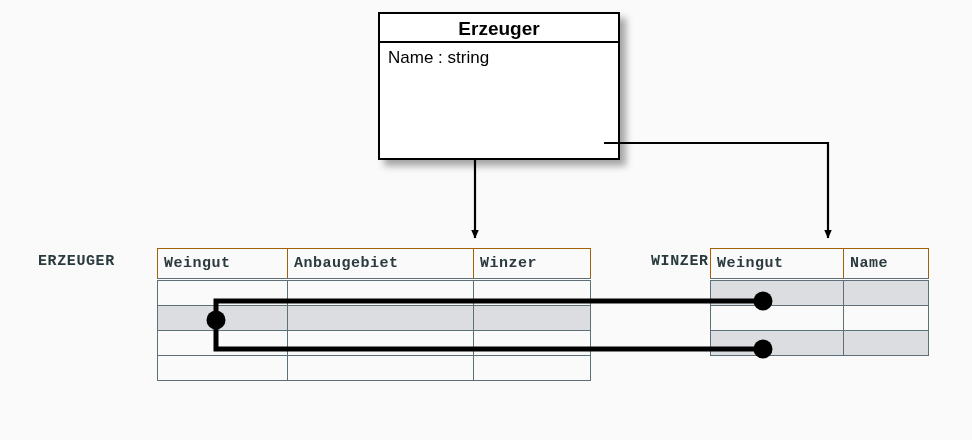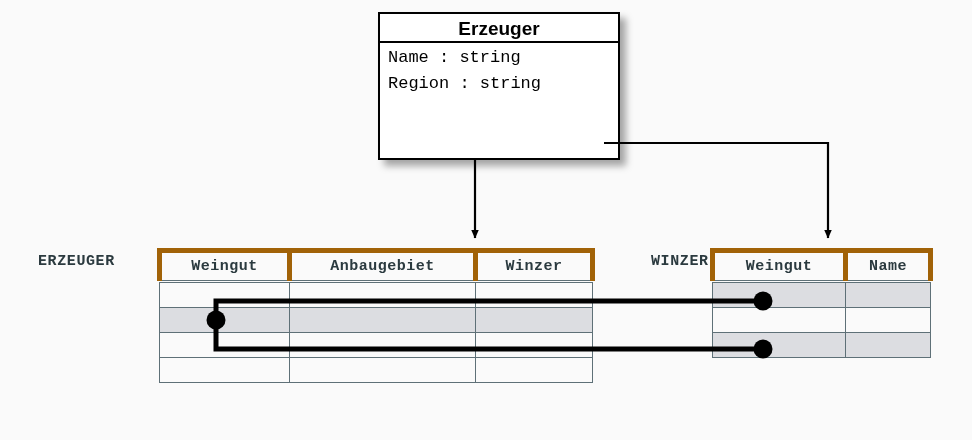--- a/index.html
+++ b/index.html
@@ -45,21 +45,21 @@
     font-family: "Liberation Sans", sans-serif;
   }
   .uml-attrs {
     padding: 2px 0 0 8px;
   }
   .uml-attr {
     font-size: 17px;
     line-height: 26px;
     color: #000;
     white-space: nowrap;
-    font-family: Liberation Mono, monospace;
+    font-family: Liberation Sans, sans-serif;
   }
 
   
   .tbl-label {
     position: absolute;
     font-family: "Liberation Mono", "DejaVu Sans Mono", monospace;
     font-weight: bold;
     font-size: 15px;
     letter-spacing: 0.6px;
     color: #2b3a3f;
@@ -75,23 +75,23 @@
     table-layout: fixed;
     background: transparent;
   }
   .rel-table th {
     font-family: "Liberation Mono", "DejaVu Sans Mono", monospace;
     font-weight: bold;
     font-size: 15px;
     letter-spacing: 0.5px;
     color: #2b3a3f;
     background: #fafafa;
-    border: 5px solid #a16207;
+    border: 1px solid #a16207;
     height: 30px;
-    text-align: center;
+    text-align: left;
     padding: 0 6px;
     box-sizing: border-box;
   }
   .rel-table td {
     border: 1px solid #5e7077;
     height: 25px;
     padding: 0;
     background: #fafafa;
     box-sizing: border-box;
   }
@@ -122,21 +122,20 @@
 </style>
 </head>
 <body style="background: rgb(250, 250, 250);">
 
 <div id="stage">
 
   <div class="uml-box">
     <div class="uml-title">Erzeuger</div>
     <div class="uml-attrs">
       <div class="uml-attr">Name : string</div>
-      <div class="uml-attr">Region : string</div>
     </div>
   </div>
 
   <div class="tbl-label" id="erzeuger-label">ERZEUGER</div>
   <div class="tbl-label" id="winzer-label">WINZER</div>
 
   <table class="rel-table" id="erzeuger-table">
     <colgroup>
       <col style="width:130px">
         <col style="width:186px">

